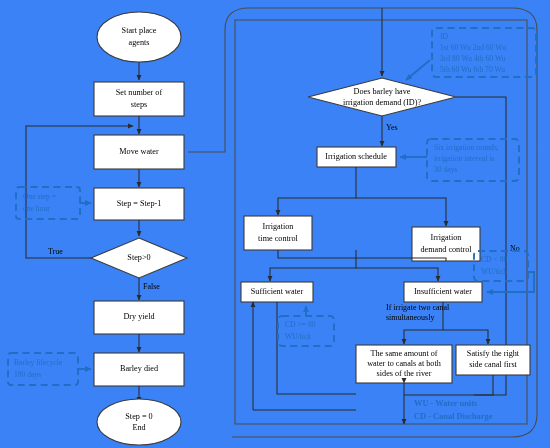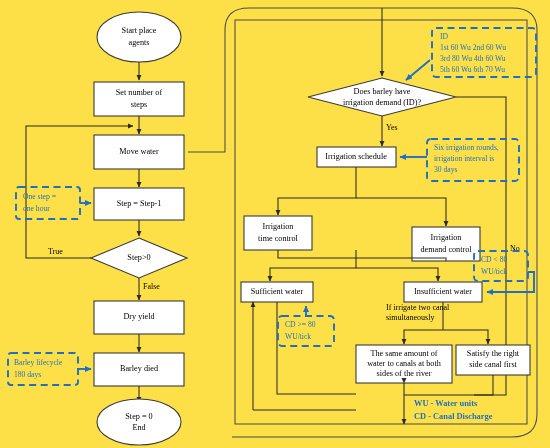--- a/index.html
+++ b/index.html
@@ -1,17 +1,17 @@
 <!DOCTYPE html>
 <html><head>
 <meta charset="utf-8">
 <style>
   html,body{margin:0;padding:0;background:#ffffff;}
   #page{position:relative;width:550px;height:448px;overflow:hidden;
-        background:#fde047;font-family:"Liberation Serif",serif;}
+        background:#3b82f6;font-family:"Liberation Serif",serif;}
   #svg{position:absolute;left:0;top:0;width:550px;height:448px;}
   .nodeText{font-family:"Liberation Serif",serif;font-size:8.2px;fill:#000;
             text-anchor:middle;dominant-baseline:middle;}
   .edgeLabel{font-family:"Liberation Serif",serif;font-size:8px;fill:#000;
              text-anchor:start;dominant-baseline:middle;}
   .noteText{font-family:"Liberation Serif",serif;font-size:7.6px;fill:#1f6fc4;
             text-anchor:start;dominant-baseline:middle;}
   .legendText{font-family:"Liberation Serif",serif;font-size:8.4px;fill:#1f6fc4;
               font-weight:bold;text-anchor:start;dominant-baseline:middle;}
   .shape{fill:#ffffff;stroke:#3a3a3a;stroke-width:1.1;}

